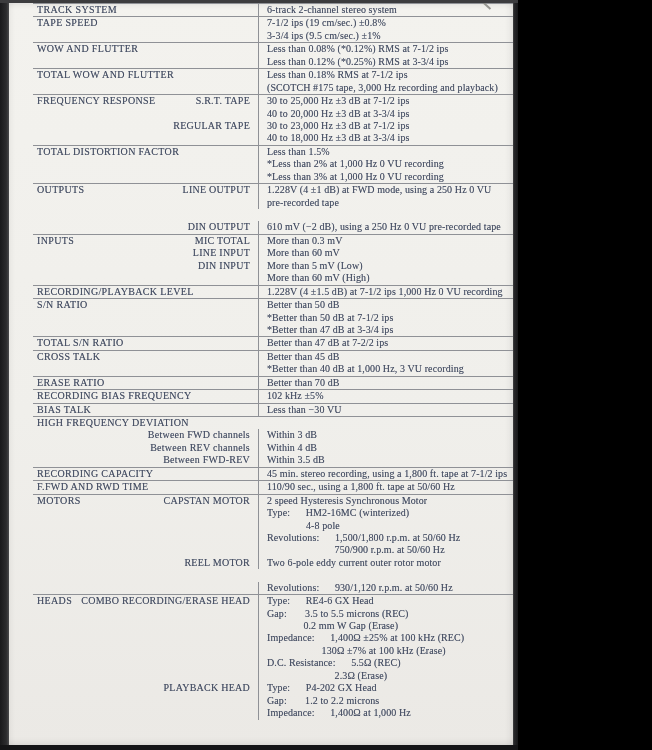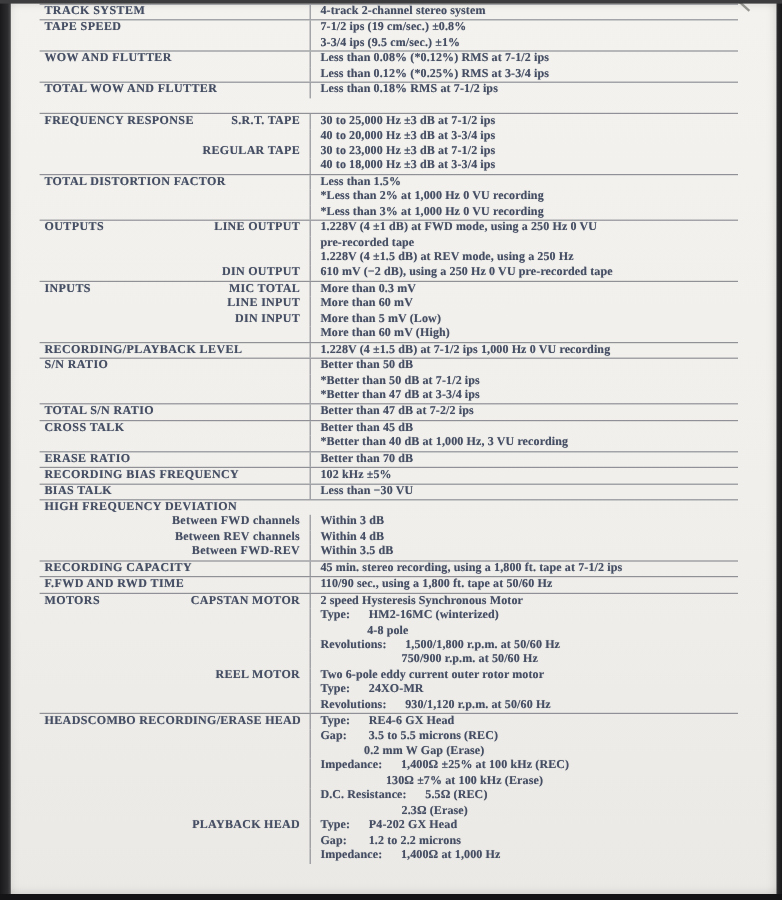--- a/index.html
+++ b/index.html
@@ -1,20 +1,19 @@
 <!DOCTYPE html>
 <html><head>
 <meta charset="utf-8">
 <style>
   html,body{margin:0;padding:0;background:#000;}
   .screen{
-    position:relative;width:652px;height:750px;overflow:hidden;
+    position:relative;width:518px;height:750px;overflow:hidden;
     font-family:"Liberation Serif", serif;
     background:#f0efeb;
-    font-weight:bold;
   }
   .page{
     position:absolute;inset:0;
     background:linear-gradient(180deg,#f3f2ee 0%,#f0efeb 55%,#ebe9e5 100%);
     box-shadow:
       inset 14px 0 10px -8px rgba(40,40,45,.22),
       inset -12px 0 10px -8px rgba(40,40,45,.20),
       inset 0 -10px 10px -7px rgba(30,30,32,.25),
       inset 0 8px 8px -6px rgba(30,30,32,.18);
   }
@@ -60,21 +59,21 @@
 
 <div class="screen" style="--text: #454e63; --rule: #8f9196;">
   <div class="page"></div>
   <div class="spec-table">
       <div class="section">
         <div class="row">
           <div class="label-area">
             <span class="main-label">TRACK SYSTEM</span>
             <span class="sub-label"></span>
           </div>
-          <div class="value-area">4-track 2-channel stereo system</div>
+          <div class="value-area">6-track 2-channel stereo system</div>
         </div>
       </div>
       <div class="section">
         <div class="row">
           <div class="label-area">
             <span class="main-label">TAPE SPEED</span>
             <span class="sub-label"></span>
           </div>
           <div class="value-area">7-1/2 ips (19 cm/sec.) ±0.8%</div>
         </div>
@@ -108,20 +107,21 @@
             <span class="main-label">TOTAL WOW AND FLUTTER</span>
             <span class="sub-label"></span>
           </div>
           <div class="value-area">Less than 0.18% RMS at 7-1/2 ips</div>
         </div>
         <div class="row">
           <div class="label-area">
             <span class="main-label"></span>
             <span class="sub-label"></span>
           </div>
+          <div class="value-area">(SCOTCH #175 tape, 3,000 Hz recording and playback)</div>
         </div>
       </div>
       <div class="section">
         <div class="row">
           <div class="label-area">
             <span class="main-label">FREQUENCY RESPONSE</span>
             <span class="sub-label">S.R.T. TAPE</span>
           </div>
           <div class="value-area">30 to 25,000 Hz ±3 dB at 7-1/2 ips</div>
         </div>
@@ -183,21 +183,20 @@
             <span class="main-label"></span>
             <span class="sub-label"></span>
           </div>
           <div class="value-area">pre-recorded tape</div>
         </div>
         <div class="row">
           <div class="label-area">
             <span class="main-label"></span>
             <span class="sub-label"></span>
           </div>
-          <div class="value-area">1.228V (4 ±1.5 dB) at REV mode, using a 250 Hz</div>
         </div>
         <div class="row">
           <div class="label-area">
             <span class="main-label"></span>
             <span class="sub-label">DIN OUTPUT</span>
           </div>
           <div class="value-area">610 mV (−2 dB), using a 250 Hz 0 VU pre-recorded tape</div>
         </div>
       </div>
       <div class="section">
@@ -403,21 +402,20 @@
             <span class="main-label"></span>
             <span class="sub-label">REEL MOTOR</span>
           </div>
           <div class="value-area">Two 6-pole eddy current outer rotor motor</div>
         </div>
         <div class="row">
           <div class="label-area">
             <span class="main-label"></span>
             <span class="sub-label"></span>
           </div>
-          <div class="value-area">Type:      24XO-MR</div>
         </div>
         <div class="row">
           <div class="label-area">
             <span class="main-label"></span>
             <span class="sub-label"></span>
           </div>
           <div class="value-area">Revolutions:      930/1,120 r.p.m. at 50/60 Hz</div>
         </div>
       </div>
       <div class="section">

